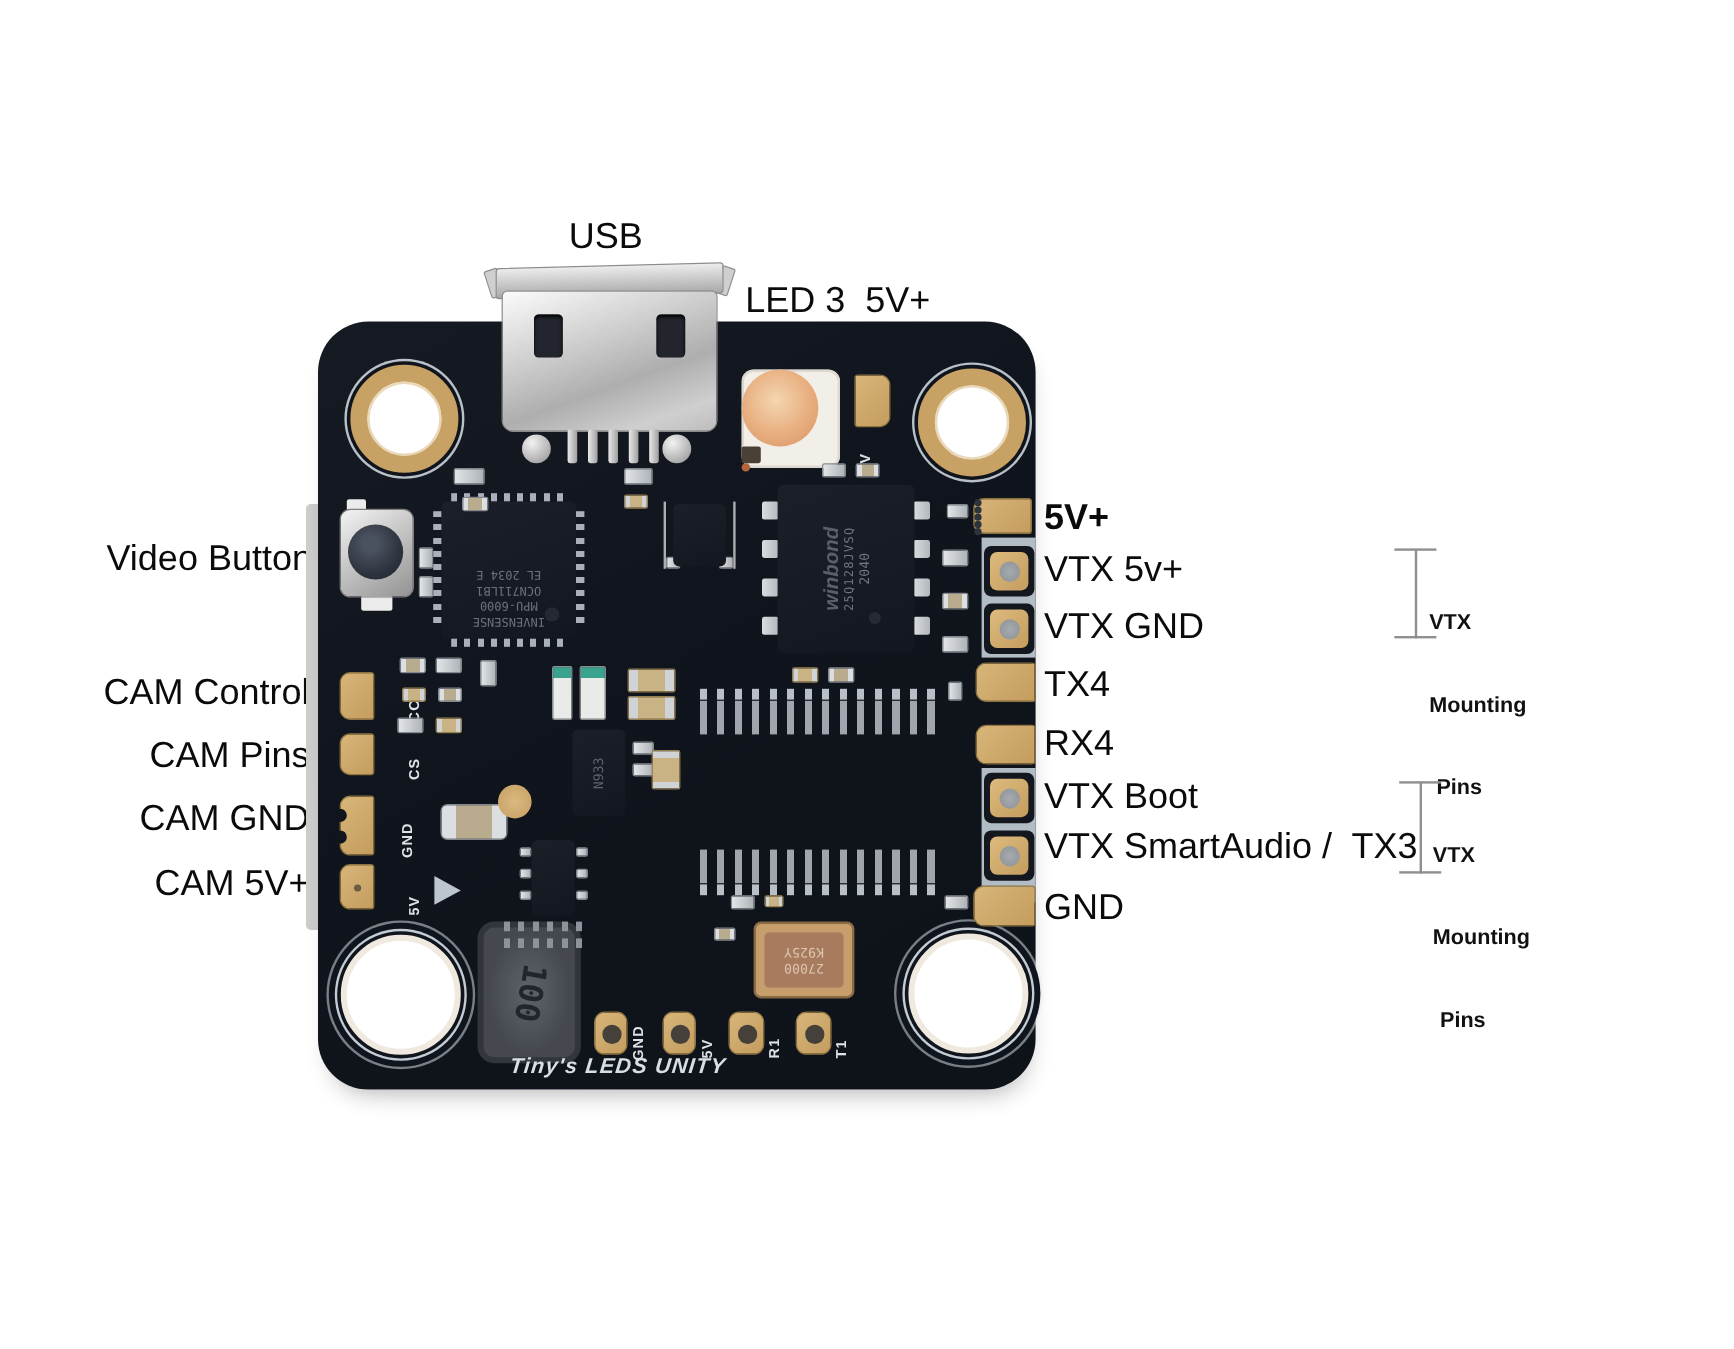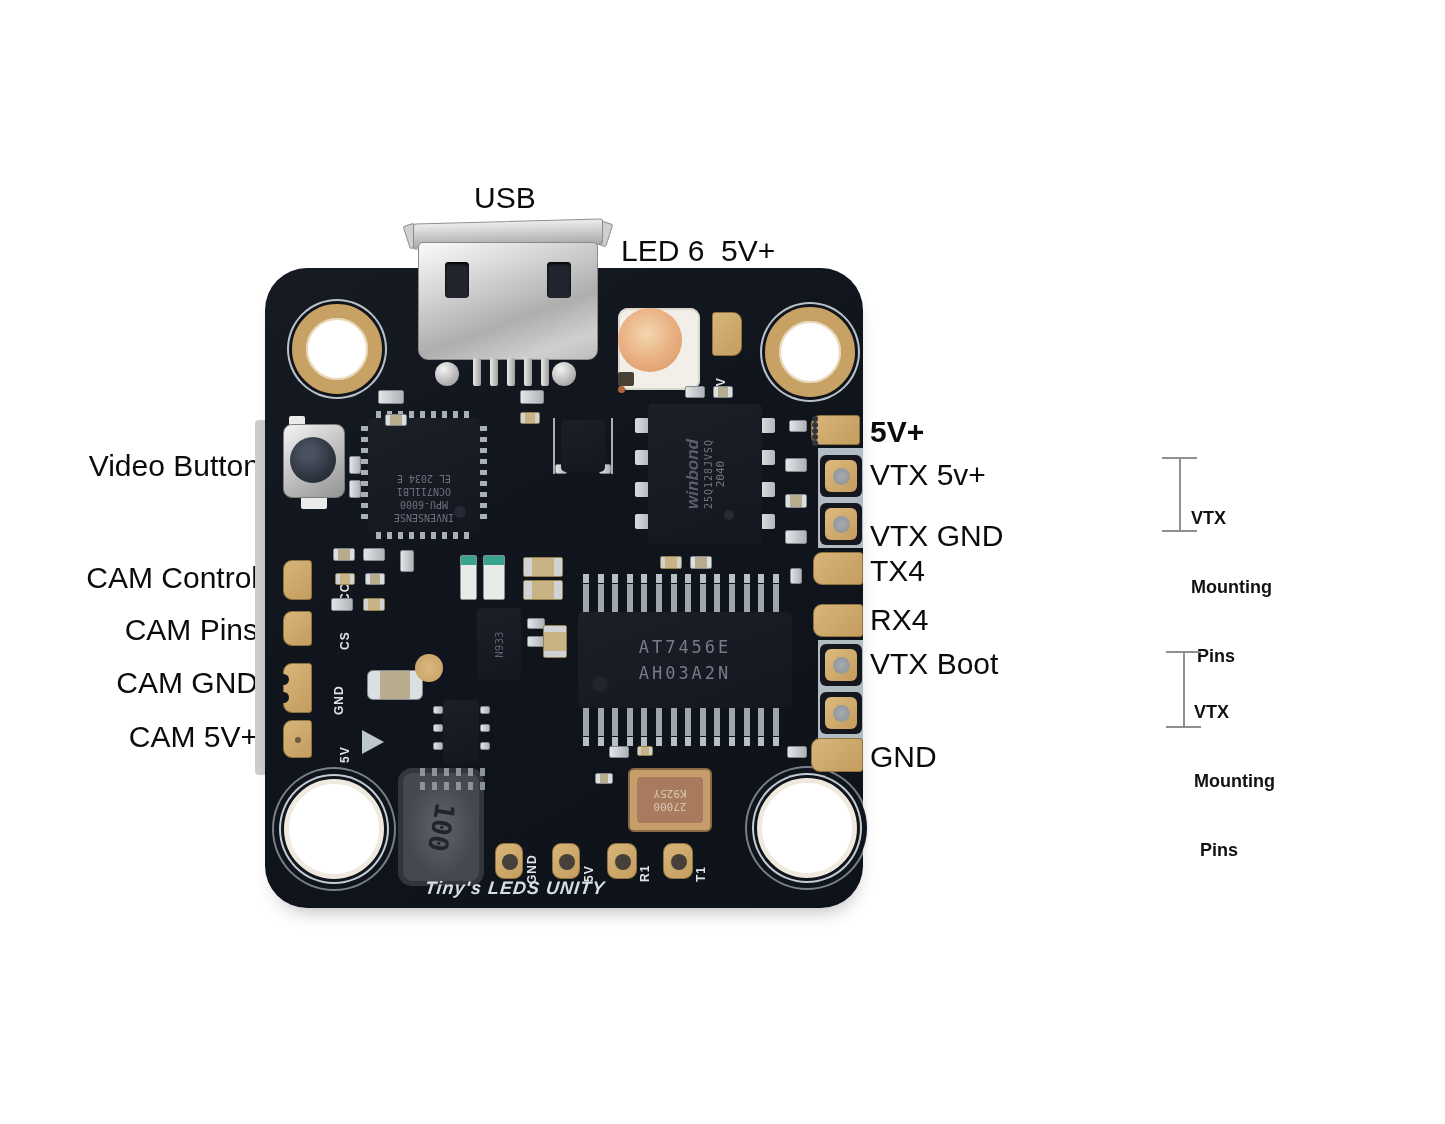--- a/index.html
+++ b/index.html
@@ -111,33 +111,34 @@
   .tri { width:0; height:0; border-top:12px solid transparent; border-bottom:12px solid transparent;
          border-left:22px solid #bcc6cd; }
   .via { border-radius:50%; background:radial-gradient(#d9b87f,#c79f63); }
 </style>
 </head>
 <body>
 
 <div class="scene">
 
   <div class="lbl" style="left:474px; top:182px;">USB</div>
-  <div class="lbl" style="left:621px; top:235px;">LED 6  5V+</div>
+  <div class="lbl" style="left:621px; top:235px;">LED 3  5V+</div>
   <div class="lbl r" style="left:70px; top:450px; width:190px;">Video Button</div>
   <div class="lbl r" style="left:58px; top:562px; width:200px;">CAM Control</div>
   <div class="lbl r" style="left:58px; top:614px; width:200px;">CAM Pins</div>
   <div class="lbl r" style="left:58px; top:667px; width:200px;">CAM GND</div>
   <div class="lbl r" style="left:58px; top:721px; width:200px;">CAM 5V+</div>
 
   <div class="lbl" style="left:870px; top:416px;font-weight:bold;">5V+</div>
   <div class="lbl" style="left:870px; top:459px;">VTX 5v+</div>
-  <div class="lbl" style="left:870px; top:520px;">VTX GND</div>
+  <div class="lbl" style="left:870px; top:507px;">VTX GND</div>
   <div class="lbl" style="left:870px; top:555px;">TX4</div>
   <div class="lbl" style="left:870px; top:604px;">RX4</div>
   <div class="lbl" style="left:870px; top:648px;">VTX Boot</div>
+  <div class="lbl" style="left:870px; top:690px;">VTX SmartAudio /  TX3</div>
   <div class="lbl" style="left:870px; top:741px;">GND</div>
 
   <div class="bk" style="left:1179px; top:458px; width:2px; height:74px;"></div>
   <div class="bk" style="left:1162px; top:457px; width:35px; height:2px;"></div>
   <div class="bk" style="left:1162px; top:530px; width:35px; height:2px;"></div>
   <div class="note" style="left:1191px; top:461px;">
     <div>VTX</div>
     <div>Mounting</div>
     <div style="padding-left:6px;">Pins</div>
   </div>
@@ -225,25 +226,20 @@
     <div class="chip" style="left:296px; top:152px; width:44px; height:52px;"></div>
 
     <div class="chip" style="left:212px; top:340px; width:44px; height:72px; display:flex; align-items:center; justify-content:center;">
       <div style="transform:rotate(-90deg); font-size:11px; color:#5d6470;">N933</div>
     </div>
 
     <div class="pins-h" style="left:318px; top:306px; width:204px; height:9px;"></div>
     <div class="pins-h" style="left:318px; top:316px; width:204px; height:28px; opacity:.85;"></div>
     <div class="pins-h" style="left:318px; top:440px; width:204px; height:28px; opacity:.85;"></div>
     <div class="pins-h" style="left:318px; top:469px; width:204px; height:9px;"></div>
-    <div class="chip" style="left:313px; top:344px; width:214px; height:96px; display:flex; flex-direction:column; align-items:center; justify-content:center;">
-      <div class="ln" style="font-size:17px; letter-spacing:3px; color:#767d88;">AT7456E</div>
-      <div class="ln" style="font-size:17px; letter-spacing:3px; color:#767d88; margin-top:6px;">AH03A2N</div>
-      <div style="position:absolute; left:14px; top:64px; width:16px; height:16px; border-radius:50%; background:#1f242d;"></div>
-    </div>
 
     <div class="xtal">
       <div class="xtal-in">
         <div>27000</div>
         <div>K925Y</div>
       </div>
     </div>
 
     <div class="ind">
       <div class="ind-in"></div>

